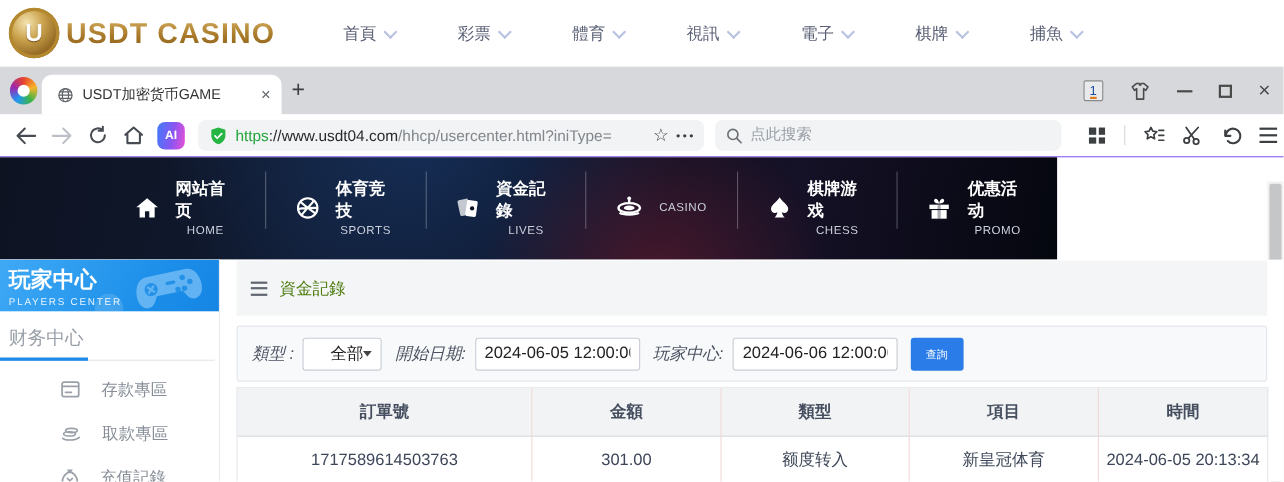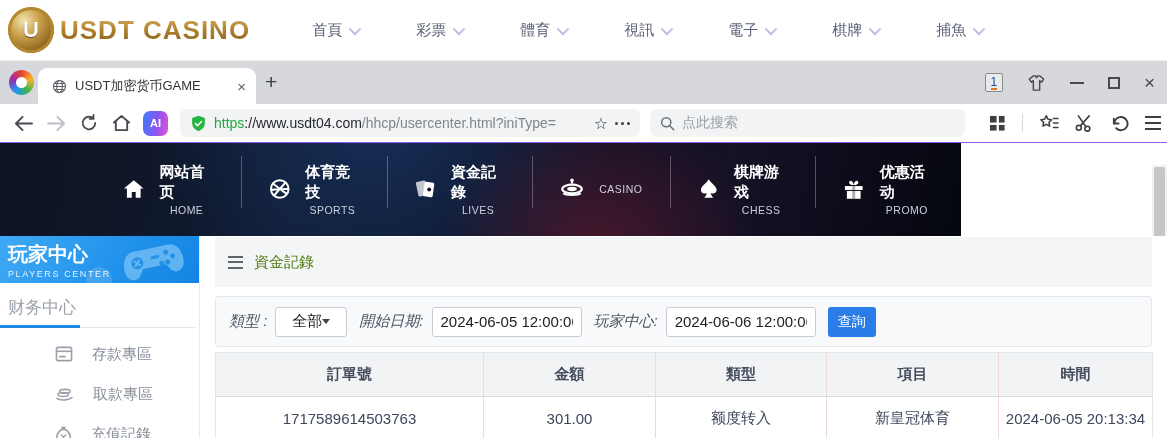--- a/index.html
+++ b/index.html
@@ -88,24 +88,24 @@
 
   
   #main { position:absolute; left:200px; top:0; right:0; bottom:0; }
   .m-block { position:absolute; left:15px; width:937px; }
   .page-bar { top:1px; height:50px; background:#f4f5f6; display:flex; align-items:center; gap:11px; padding-left:13px; }
   .page-burger { display:flex; flex-direction:column; gap:3.5px; }
   .page-burger i { width:15px; height:2px; background:#5f6670; }
   .page-title { font-size:15px; color:#4d7c0f; }
   .filter-panel { top:60px; height:51px; background:#f8f9fb; border:1px solid #e3e6eb; border-radius:3px; display:flex; align-items:center; padding-left:13px; font-size:15px; color:#4a5260; }
   .f-label { margin-right:8px; white-space:nowrap;font-style:italic; }
-  .f-select { width:72px; height:30px; background:#fff; border:1px solid #c8cdd5; border-radius:3px; display:flex; align-items:center; justify-content:center; padding:0 8px; margin-right:12px; color:#222; cursor:pointer; }
+  .f-select { width:72px; height:30px; background:#fff; border:1px solid #c8cdd5; border-radius:3px; display:flex; align-items:center; justify-content:flex-end; padding:0 8px; margin-right:12px; color:#222; cursor:pointer; }
   .f-select .arr { width:0; height:0; border-left:4px solid transparent; border-right:4px solid transparent; border-top:5px solid #444; }
   .f-input { width:150px; height:30px; background:#fff; border:1px solid #c8cdd5; border-radius:3px; padding:0 8px; font-size:15px; color:#222; margin-right:12px; font-family:inherit; outline:none; }
-  .f-btn { width:48px; height:30px; background:#2a7ce8; border:none; border-radius:3px; color:#fff; font-size:14px; cursor:pointer; font-family:inherit; }
+  .f-btn { width:48px; height:30px; background:#2a7ce8; border:none; border-radius:3px; color:#fff; font-size:10px; cursor:pointer; font-family:inherit; }
 
   table.records { top:116px; position:absolute; left:15px; width:937px; border-collapse:collapse; background:#fff; border:1px solid #e3e6ea; table-layout:fixed; }
   table.records th { height:44px; background:#f2f3f5; font-size:15px; font-weight:600; color:#454e5e; border-right:1px solid #f0d9d9; border-bottom:1px solid #d7dade; }
   table.records td { height:44px; font-size:15px; color:#3d4759; text-align:center; border-right:1px solid #f0d9d9; border-bottom:1px solid #f0d9d9; }
   table.records th:last-child, table.records td:last-child { border-right:none; }
 </style>
 </head>
 <body>
 
 <div id="site-header">

